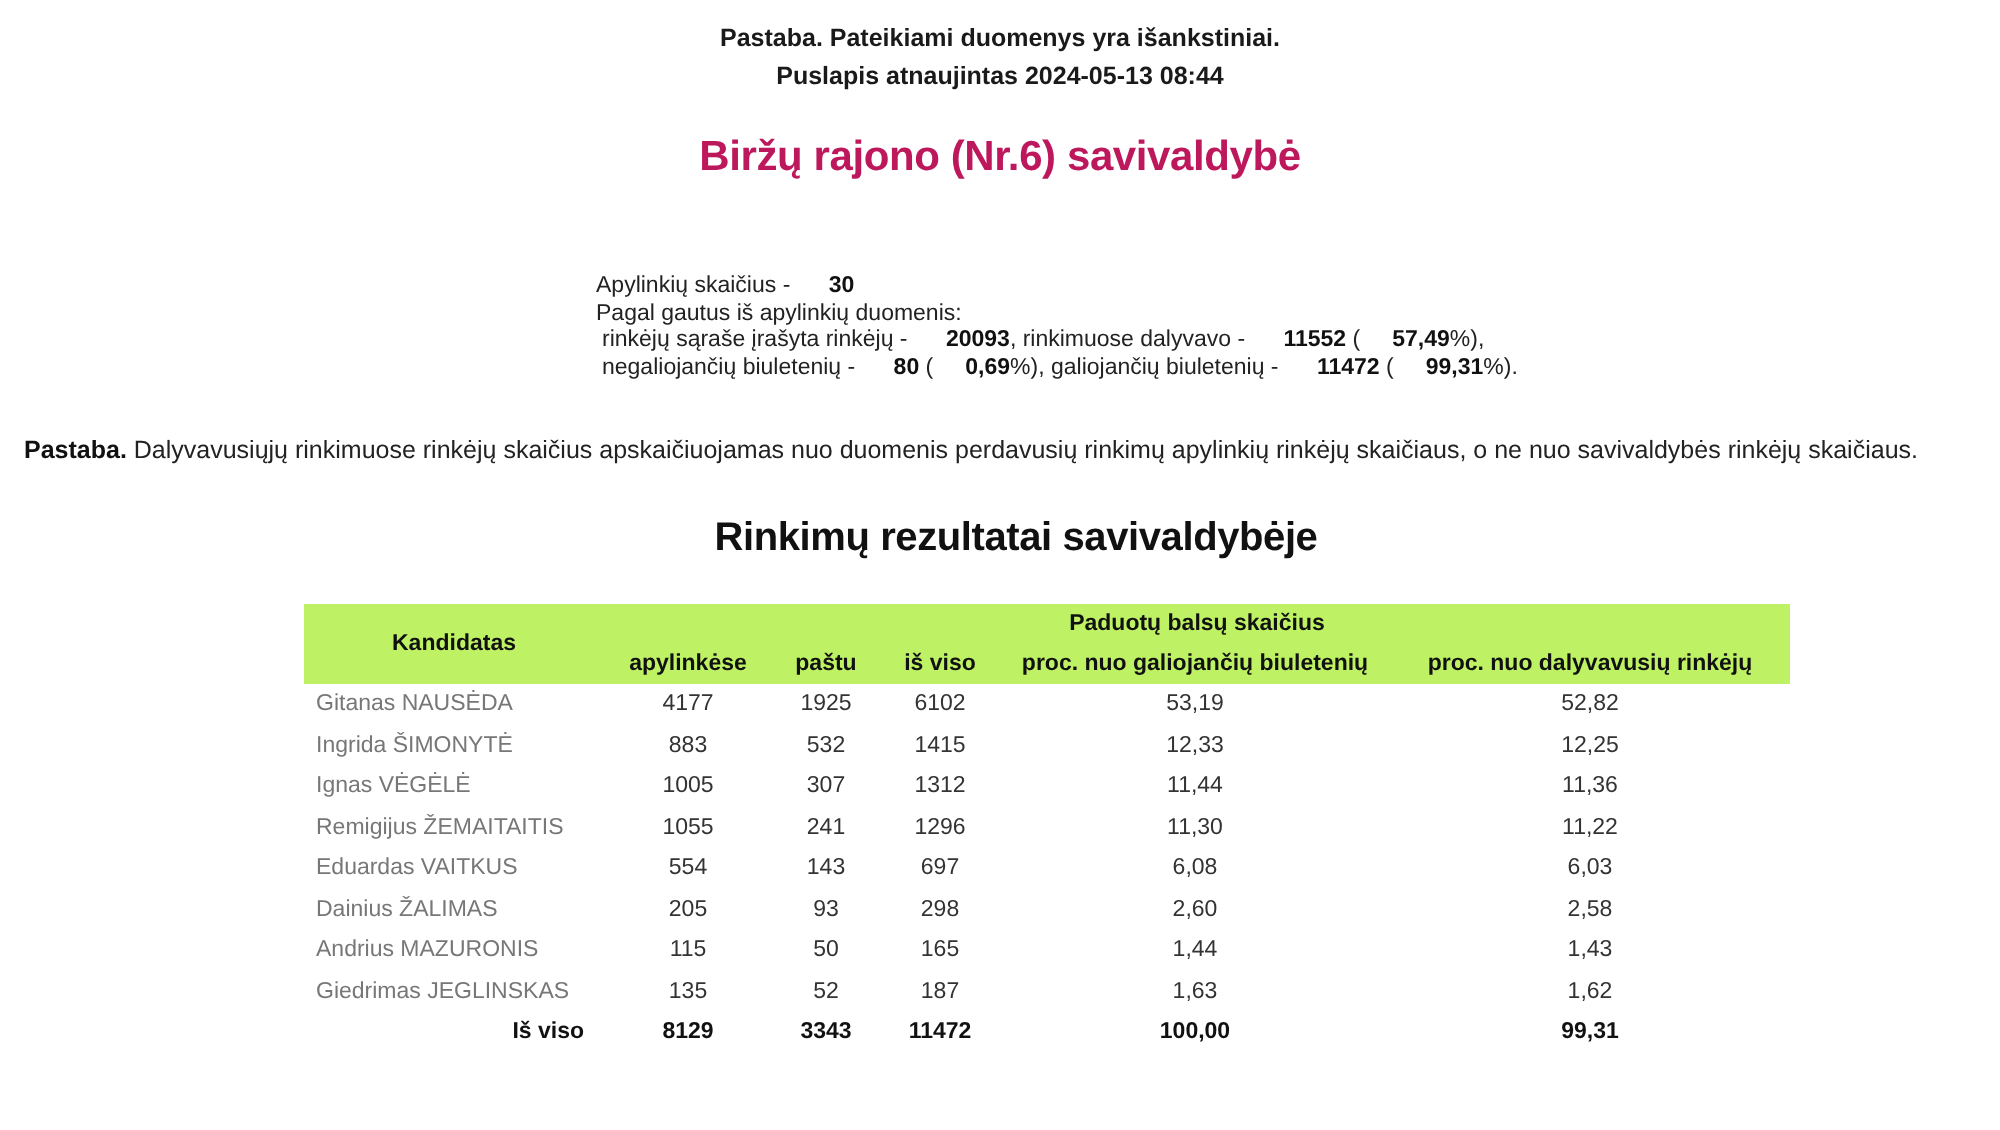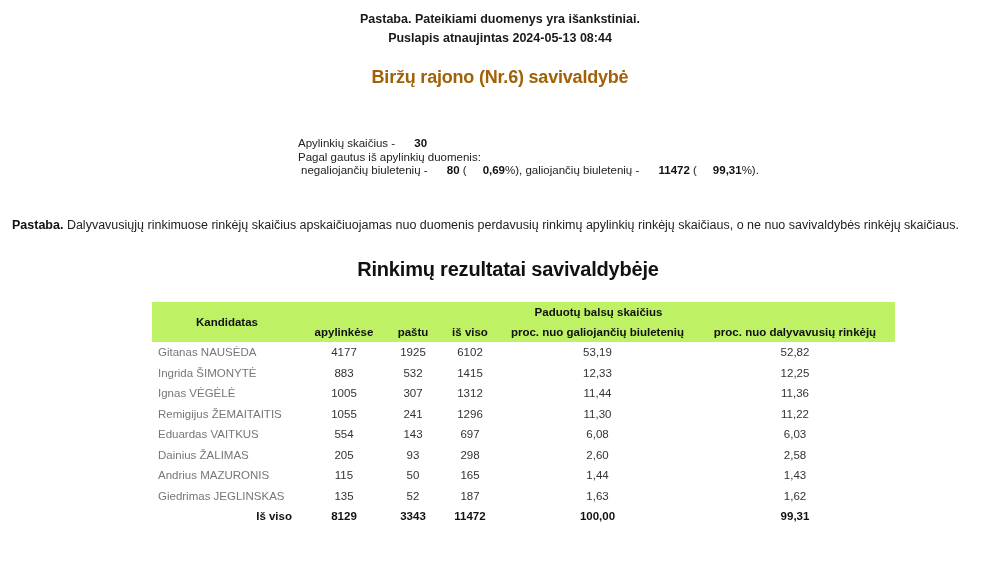--- a/index.html
+++ b/index.html
@@ -26,22 +26,22 @@
       line-height: 19px;
       color: #1a1a1a;
     }
     .title {
       position: absolute;
       left: 0;
       width: 1000px;
       top: 67px;
       text-align: center;
       font-weight: bold;
-      font-size: 18px;
-      color: #a16207;
+      font-size: 21px;
+      color: #be185d;
       letter-spacing: -0.2px;
     }
     .stats {
       position: absolute;
       left: 298px;
       top: 137px;
       font-size: 11.5px;
       line-height: 13.5px;
       color: #222;
     }
@@ -119,20 +119,23 @@
 </div>
 
 <div class="title">Biržų rajono (Nr.6) savivaldybė</div>
 
 <div class="stats">
   <div>
     <span>Apylinkių skaičius - </span><b>30</b>
   </div>
   <div>Pagal gautus iš apylinkių duomenis:</div>
   <div class="ind">
+    <span>rinkėjų sąraše įrašyta rinkėjų - </span><b>20093</b><span>, rinkimuose dalyvavo - </span><b>11552</b> (<b>57,49</b>%),
+  </div>
+  <div class="ind">
     <span>negaliojančių biuletenių - </span><b>80</b> (<b>0,69</b>%)<span>, galiojančių biuletenių - </span><b>11472</b> (<b>99,31</b>%).
   </div>
 </div>
 
 <div class="note2">
   <b>Pastaba.</b><span> Dalyvavusiųjų rinkimuose rinkėjų skaičius apskaičiuojamas nuo duomenis perdavusių rinkimų apylinkių rinkėjų skaičiaus, o ne nuo savivaldybės rinkėjų skaičiaus.</span>
 </div>
 
 <div class="subtitle">Rinkimų rezultatai savivaldybėje</div>
 

